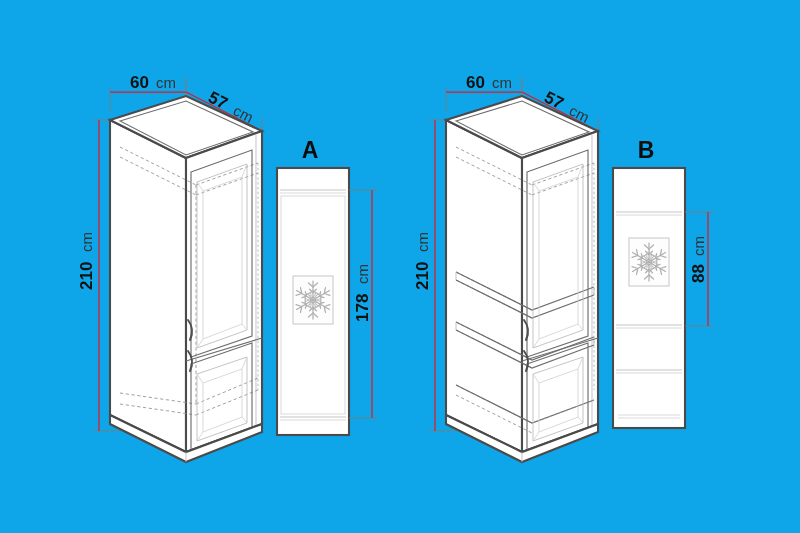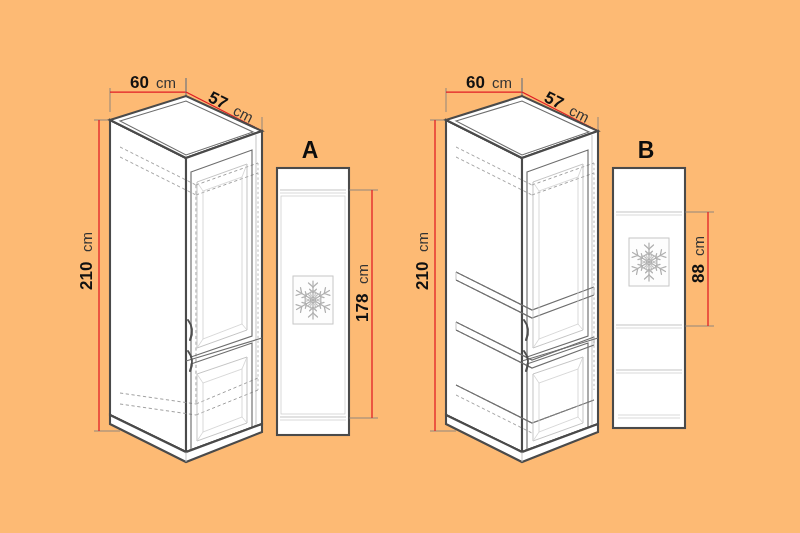--- a/index.html
+++ b/index.html
@@ -10,21 +10,21 @@
   body {
     width: 800px;
     height: 533px;
     font-family: "Liberation Sans", sans-serif;
     overflow: hidden;
   }
   #sheet {
     position: relative;
     width: 800px;
     height: 533px;
-    background: #fdba74;
+    background: #0ea5e9;
   }
   svg.drawing {
     position: absolute;
     top: 0;
     left: 0;
     width: 800px;
     height: 533px;
     display: block;
   }
   

